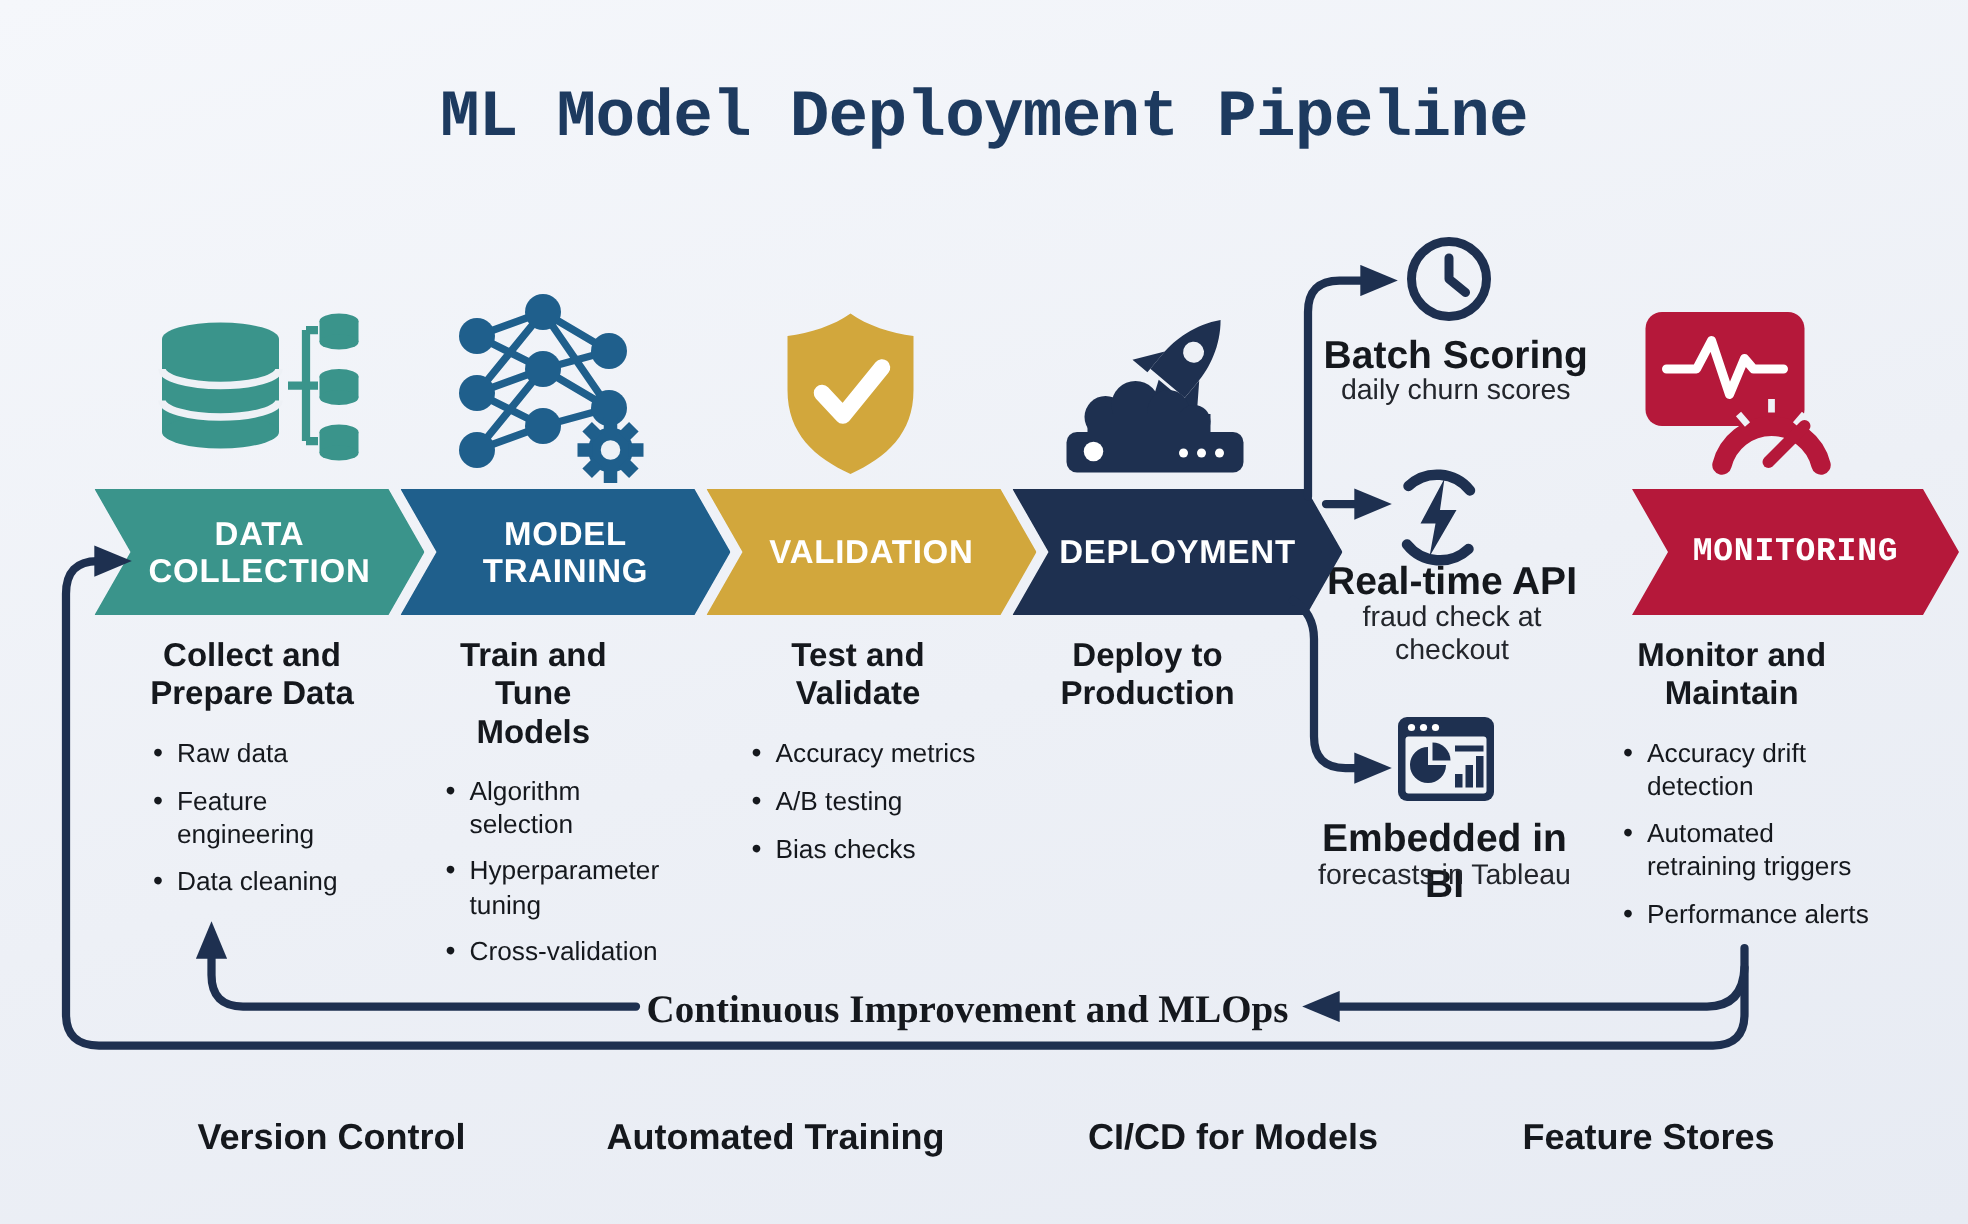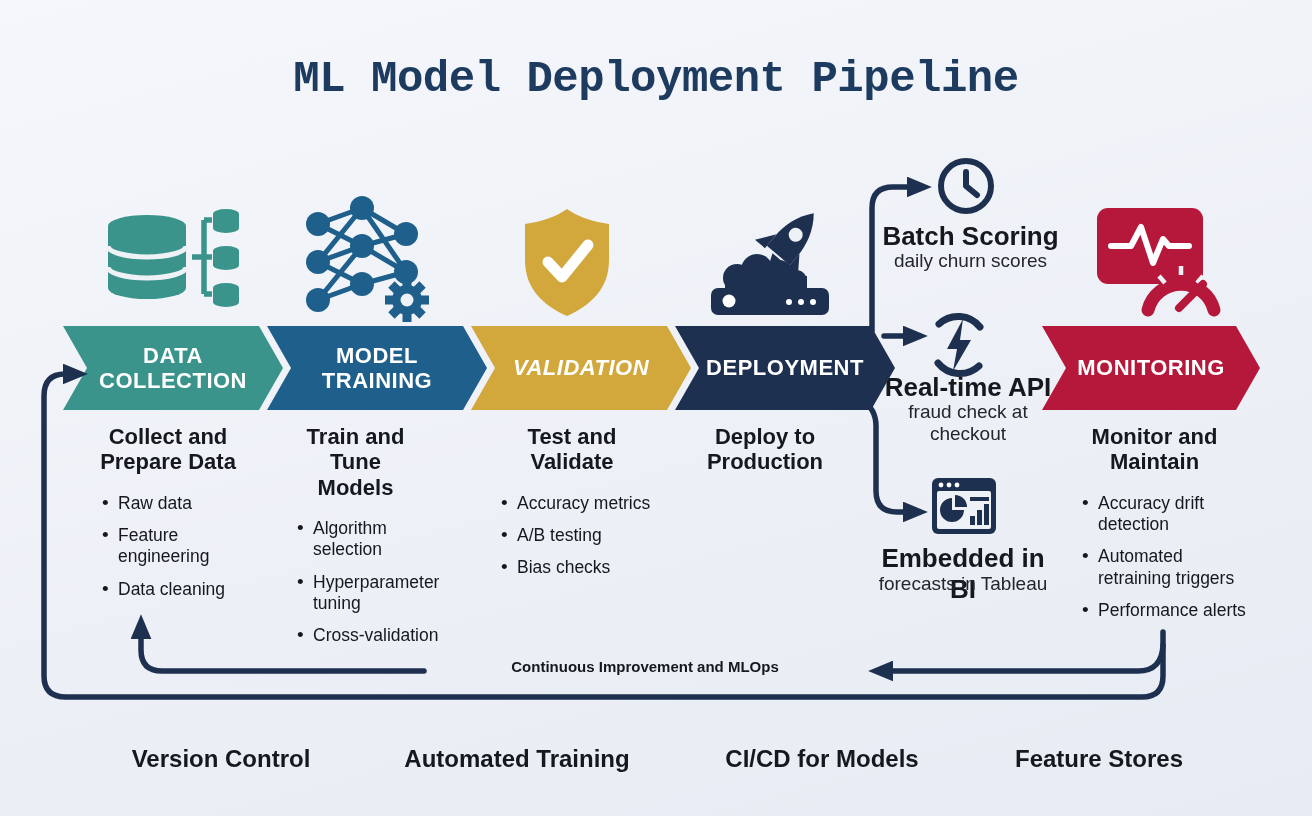--- a/index.html
+++ b/index.html
@@ -15,43 +15,43 @@
     font-size:44px;font-weight:bold;letter-spacing:-.5px;color:var(--title);font-family:Liberation Mono, monospace;}
   svg.arrows{position:absolute;left:0;top:0;z-index:20;}
   svg.icon{position:absolute;z-index:6;}
   
   .chev{position:absolute;top:326px;height:84px;z-index:10;display:flex;align-items:center;justify-content:center;
     clip-path:polygon(0% 0%,calc(100% - 24px) 0%,100% 50%,calc(100% - 24px) 100%,0% 100%,24px 50%);
     filter:drop-shadow(0 3px 2px rgba(20,40,70,.25));}
   .chev span{color:#fff;font-weight:bold;font-size:22px;letter-spacing:.5px;text-align:center;line-height:1.15;padding:0 30px;}
   .c1{left:63px;width:220px;background:var(--teal);}
   .c2{left:267px;width:220px;background:var(--blue);}
-  .c3{left:471px;width:220px;background:var(--gold);font-style:italic;}
+  .c3{left:471px;width:220px;background:var(--gold);}
   .c4{left:675px;width:220px;background:var(--navy);}
-  .c5{left:1042px;width:218px;background:var(--red);}
+  .c5{left:1088px;width:218px;background:var(--red);font-family:Liberation Mono, monospace;}
   
   .col{position:absolute;top:424px;color:var(--ink);z-index:4;}
   .col-h{font-size:22px;font-weight:bold;line-height:1.15;margin-bottom:16px;text-align:center;}
   .col ul{list-style:none;font-size:17.5px;line-height:1.22;}
   .col li{margin-bottom:9px;}
   .col li::before{content:"\2022";display:inline-block;width:16px;margin-left:-16px;font-size:19px;}
   .colA{left:88px;width:160px;} .colA .col-h{max-width:160px;text-align:center;} .colA ul{margin-left:30px;width:130px;}
   .colB{left:293px;width:170px;} .colB .col-h{max-width:125px;} .colB ul{margin-left:20px;width:145px;}
   .colC{left:517px;width:185px;} .colC .col-h{max-width:110px;} .colC ul{width:160px;}
   .colD{left:695px;width:140px;} .colD .col-h{max-width:140px;text-align:center;}
   .colE{left:1087px;width:180px;} .colE .col-h{max-width:135px;} .colE ul{margin-left:11px;width:160px;}
   
   .out-title{position:absolute;font-size:26px;font-weight:bold;color:var(--ink);text-align:center;z-index:4;}
   .out-sub{position:absolute;font-size:19px;color:#23262c;text-align:center;line-height:1.18;z-index:4;}
   .o1t{left:878px;top:221px;width:185px;} .o1s{left:878px;top:250px;width:185px;}
   .o2t{left:883px;top:372px;width:170px;} .o2s{left:893px;top:401px;width:150px;}
   .o3t{left:868px;top:543px;width:190px;} .o3s{left:868px;top:573px;width:190px;}
   
   .loop-label{position:absolute;left:395px;top:658px;width:500px;text-align:center;
-    font-size:15px;font-weight:bold;color:var(--ink);z-index:4;}
+    font-size:26px;font-weight:bold;color:var(--ink);z-index:4;font-family:Liberation Serif, serif;}
   .foot{position:absolute;top:745px;font-size:24px;font-weight:bold;color:var(--ink);
     transform:translateX(-50%);white-space:nowrap;z-index:4;}
   .f1{left:221px;} .f2{left:517px;} .f3{left:822px;} .f4{left:1099px;}
   
   .f-teal{fill:var(--teal);} .f-blue{fill:var(--blue);} .f-gold{fill:var(--gold);}
   .f-navy{fill:var(--navy);} .f-red{fill:var(--red);} .f-white{fill:#fff;} .f-bg{fill:#eef1f6;}
   .s-teal{stroke:var(--teal);fill:none;} .s-blue{stroke:var(--blue);fill:none;}
   .s-navy{stroke:var(--navy);fill:none;} .s-red{stroke:var(--red);fill:none;}
   .s-white{stroke:#fff;fill:none;} .s-bg{stroke:#eef1f6;fill:none;}
 </style>

